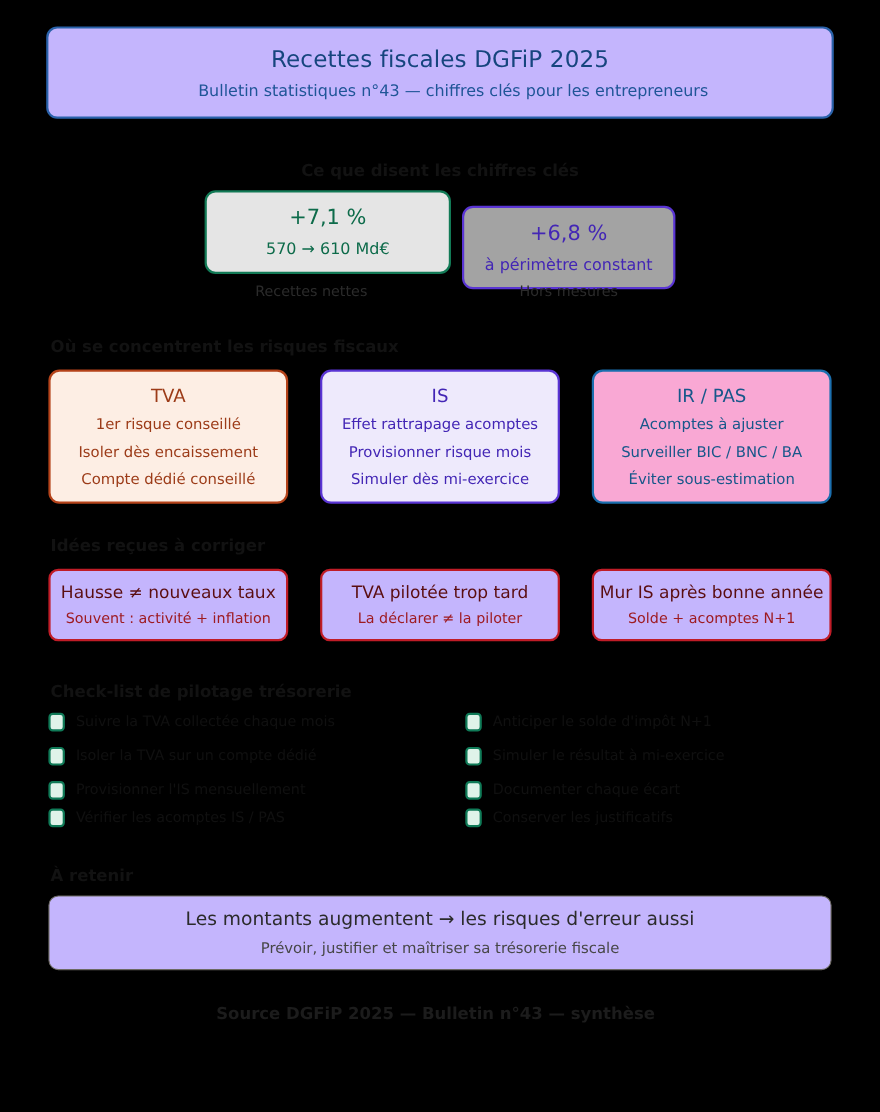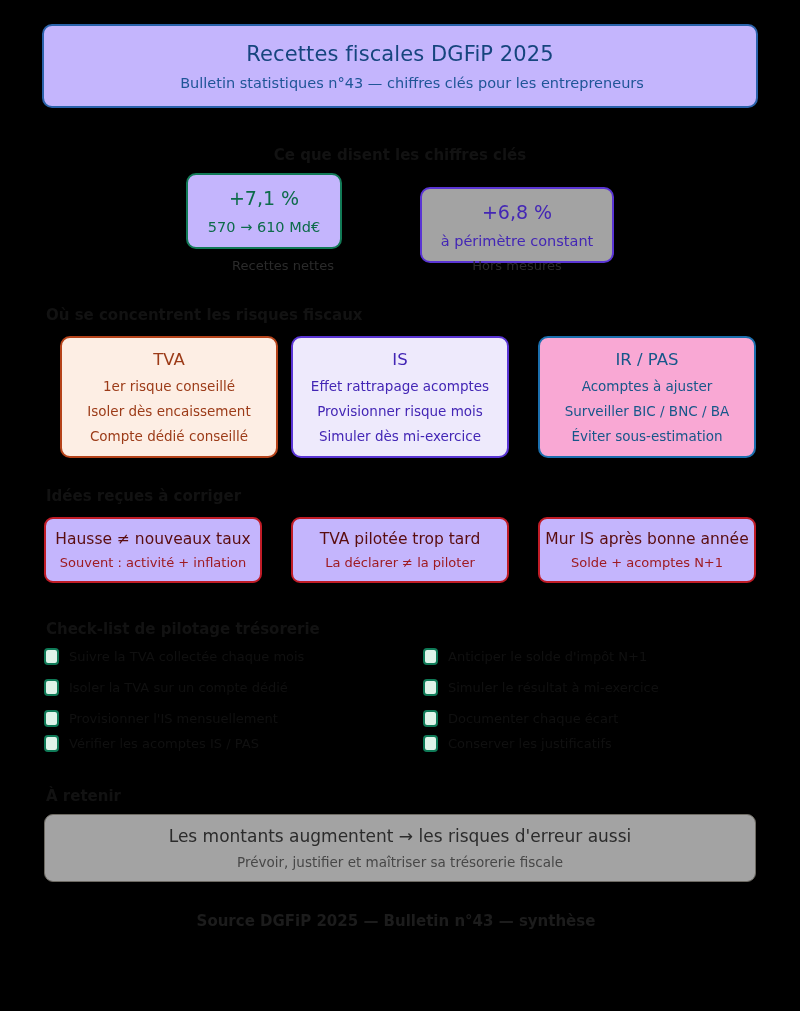--- a/index.html
+++ b/index.html
@@ -69,22 +69,22 @@
     display: flex;
     flex-direction: column;
     align-items: center;
     justify-content: center;
     gap: 10px;
   }
   .kpi-main { font-size: 19px; }
   .kpi-sub  { font-size: 14.5px; }
 
   .kpi-green {
-    left: 186px; top: 173px; width: 156px; height: 76px;
-    background: #c4b5fd;
+    left: 186px; top: 173px; width: 224px; height: 76px;
+    background: #e5e5e5;
     border: 2.2px solid #127a56;
   }
   .kpi-green .kpi-main, .kpi-green .kpi-sub { color: #0d6b4a; }
 
   .kpi-purple {
     left: 420px; top: 187px; width: 194px; height: 76px;
     background: #a3a3a3;
     border: 2.2px solid #5a35d4;
     justify-content: center;
   }
@@ -110,21 +110,21 @@
     flex-direction: column;
     align-items: center;
     justify-content: center;
     padding: 4px 6px;
     gap: 9px;
   }
   .risk-title { font-size: 16.5px; }
   .risk-line  { font-size: 13.5px; white-space: nowrap; }
 
   .risk-tva {
-    left: 60px;
+    left: 44px;
     background: #fdeee4;
     border: 2.2px solid #b5431a;
   }
   .risk-tva .risk-title, .risk-tva .risk-line { color: #9c3b18; }
 
   .risk-is {
     left: 291px;
     background: #eeeafc;
     border: 2.2px solid #5a35d4;
   }
@@ -192,21 +192,21 @@
   }
 
   
   .conclusion {
     position: absolute;
     left: 44px;
     top: 814px;
     width: 712px;
     height: 68px;
     box-sizing: border-box;
-    background: #a3a3a3;
+    background: #c4b5fd;
     border: 1.6px solid #6d6a63;
     border-radius: 9px;
     display: flex;
     flex-direction: column;
     align-items: center;
     justify-content: center;
     gap: 8px;
   }
   .conclusion-main {
     font-size: 17px;

